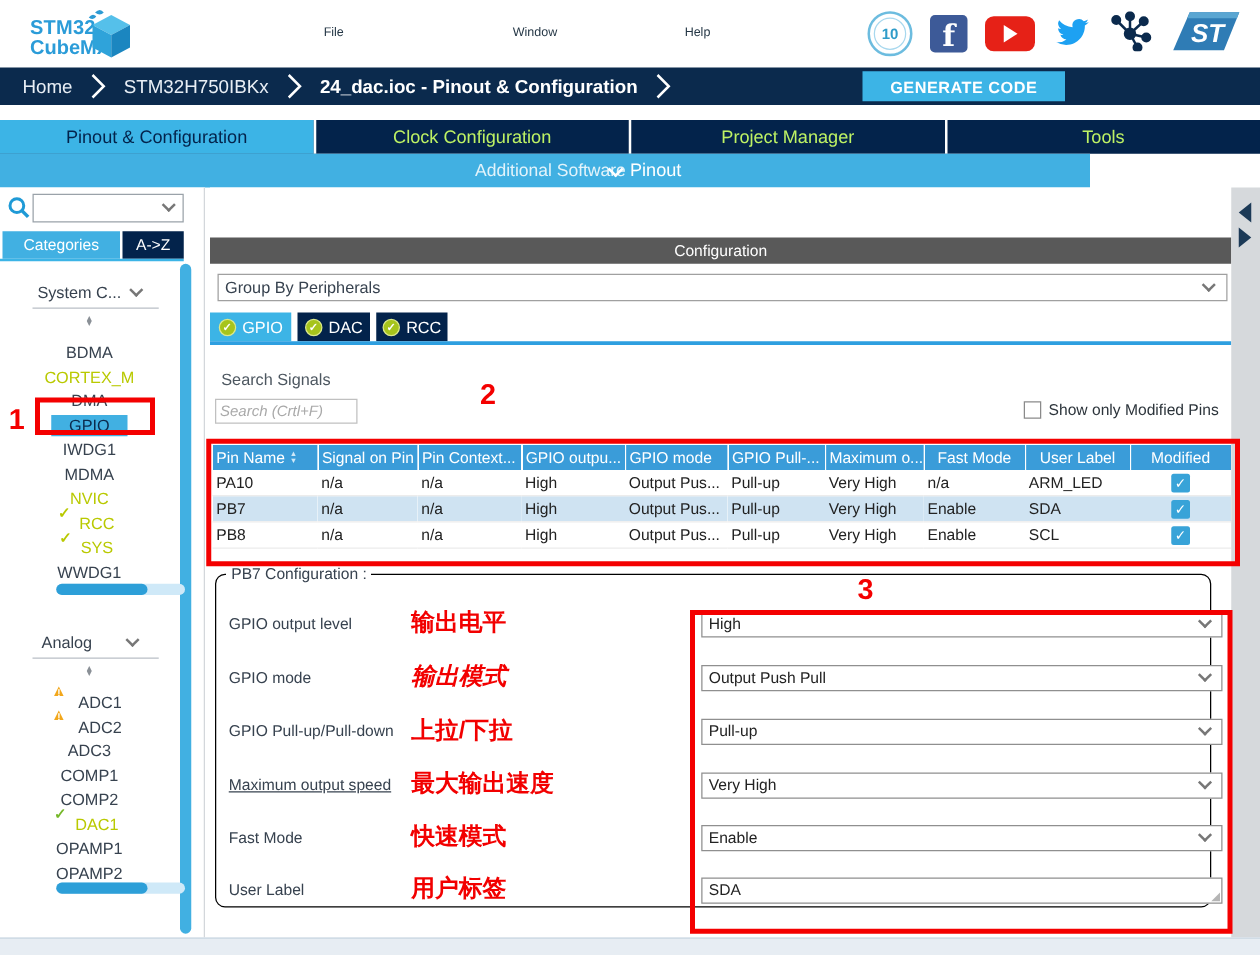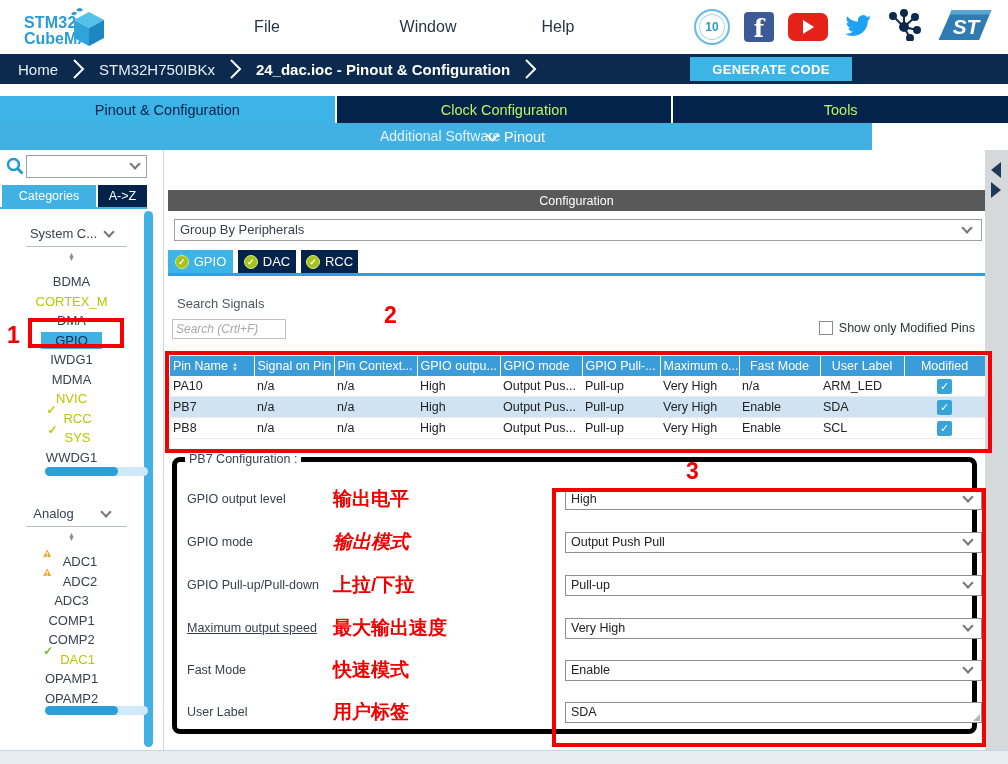--- a/index.html
+++ b/index.html
@@ -6,21 +6,21 @@
   #app{position:relative;width:1008px;height:764px;overflow:hidden;
        font-family:"Liberation Sans",sans-serif;background:#fff;}
   .abs{position:absolute;}
 
   
   .topbar{position:absolute;left:0;top:0;width:1008px;height:54px;background:#fff;}
   .logo{position:absolute;left:10px;top:6px;width:110px;height:46px;cursor:pointer;}
   .logo-l1{position:absolute;left:14px;top:8px;font-size:16px;font-weight:bold;color:#2b9cd8;letter-spacing:.2px;}
   .logo-l2{position:absolute;left:14px;top:24px;font-size:16px;font-weight:bold;color:#2b9cd8;}
   .logo-cube{position:absolute;left:58px;top:0px;}
-  .menu-item{position:absolute;top:0;height:40px;line-height:54px;font-size:16px;color:#253746;text-align:center;cursor:pointer;}
+  .menu-item{position:absolute;top:0;height:40px;line-height:54px;font-size:10px;color:#253746;text-align:center;cursor:pointer;}
   .top-icons{position:absolute;right:14px;top:9px;height:36px;display:flex;align-items:center;gap:14px;}
   .badge10{width:32px;height:32px;border-radius:50%;border:2px solid #6cbcdf;color:#2f9cc9;
            display:flex;align-items:center;justify-content:center;font-size:12px;font-weight:bold;box-shadow:inset 0 0 0 3px #fff,inset 0 0 0 4px #a8d8ee;}
   .fb{width:30px;height:30px;background:#3d5a98;border-radius:4px;color:#fff;font-weight:bold;
       font-size:24px;display:flex;align-items:flex-end;justify-content:center;line-height:26px;font-family:"DejaVu Serif",serif;}
   .yt{width:40px;height:28px;background:#e62117;border-radius:7px;display:flex;align-items:center;justify-content:center;}
   .yt .tri{width:0;height:0;border-left:11px solid #fff;border-top:7px solid transparent;border-bottom:7px solid transparent;}
 
   
   .breadbar{position:absolute;left:0;top:54px;width:1008px;height:30px;background:#0b2a4d;}
@@ -93,21 +93,21 @@
              font-size:12.5px;}
   table.pins th{background:#3a9cd9;color:#fff;font-weight:normal;height:20px;padding:0 3px;text-align:left;
                 border-right:1px solid rgba(255,255,255,.55);white-space:nowrap;overflow:hidden;cursor:pointer;}
   table.pins th.center{text-align:center;}
   table.pins td{height:20px;padding:0 3px;color:#222;border-bottom:1px solid #ececec;white-space:nowrap;overflow:hidden;cursor:default;}
   table.pins tr.selected td{background:#cfe3f2;}
   .sorticons{display:inline-block;margin-left:4px;color:#cfe8f8;font-size:6px;line-height:5px;vertical-align:middle;}
   .cb-on{width:15px;height:15px;margin:0 auto;background:#38a3d8;border-radius:2px;color:#fff;font-size:11px;
          display:flex;align-items:center;justify-content:center;cursor:pointer;}
 
-  fieldset.pb7{position:absolute;left:4px;top:302px;width:795px;height:272px;border:5px solid #000000;
+  fieldset.pb7{position:absolute;left:4px;top:302px;width:795px;height:272px;border:1px solid #000000;
                border-radius:8px;margin:0;padding:0;}
   fieldset.pb7 legend{font-size:12.5px;color:#37424f;margin-left:8px;padding:0 4px;}
   .frow-label{position:absolute;left:10px;font-size:12.5px;color:#37424f;line-height:21px;}
   .frow-cn{position:absolute;left:156px;font-size:19px;font-weight:bold;color:#f20000;line-height:23px;}
   .fctrl{position:absolute;left:388px;width:410px;height:19px;border:1px solid #8f8f8f;background:#fff;
          font-size:12.5px;color:#222;line-height:19px;padding-left:5px;cursor:pointer;}
   .fctrl .chev{position:absolute;right:9px;top:6px;}
   .fctrl.text{cursor:text;}
   .fctrl.text::after{content:"";position:absolute;right:1px;bottom:1px;width:0;height:0;
                      border-style:solid;border-width:0 0 7px 7px;border-color:transparent transparent #b5b5b5 transparent;}
@@ -211,20 +211,21 @@
             <polyline points="2,2 11,11 2,20" fill="none" stroke="#fff" stroke-width="2"></polyline>
           </svg>
         </span>
       </div>
   </div>
   <div class="gen-btn">GENERATE CODE</div>
 
   <div class="maintabs" id="maintabs">
       <div class="maintab active">Pinout &amp; Configuration</div>
       <div class="maintab">Clock Configuration</div>
+      <div class="maintab">Project Manager</div>
       <div class="maintab">Tools</div>
     </div>
   <div class="subtabs">
     <span class="addsoft">Additional Software</span>
     <span class="pinout">
       <span class="chev white"></span>
       <span>Pinout</span>
     </span>
   </div>
 

